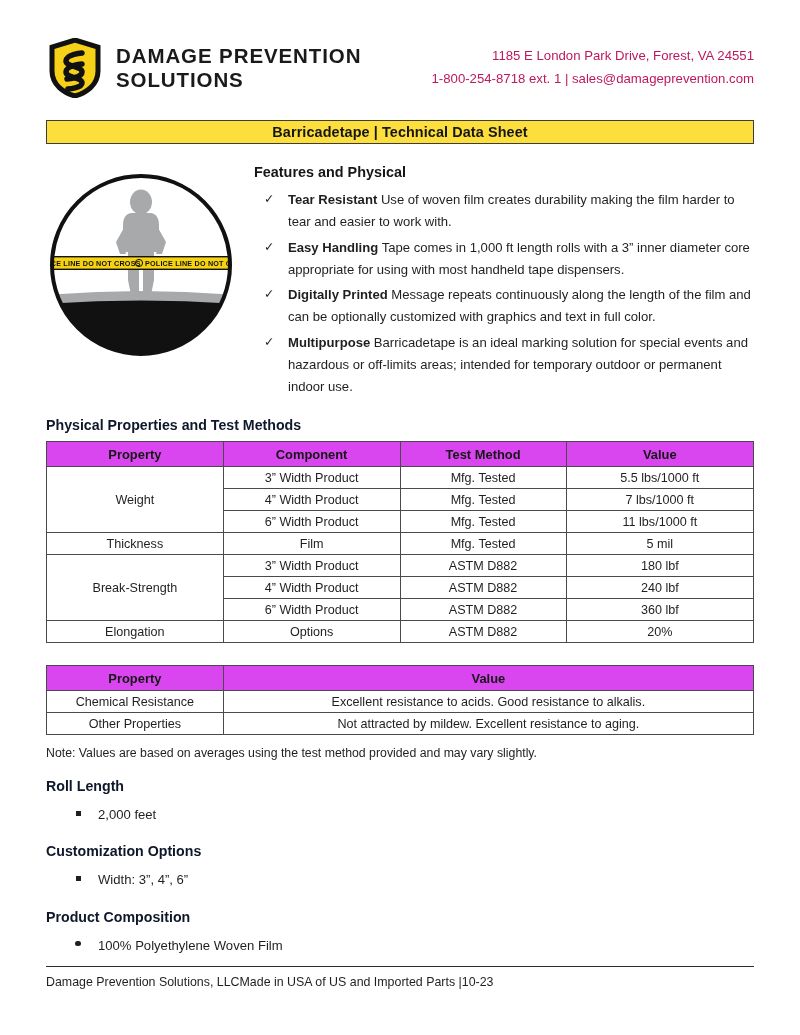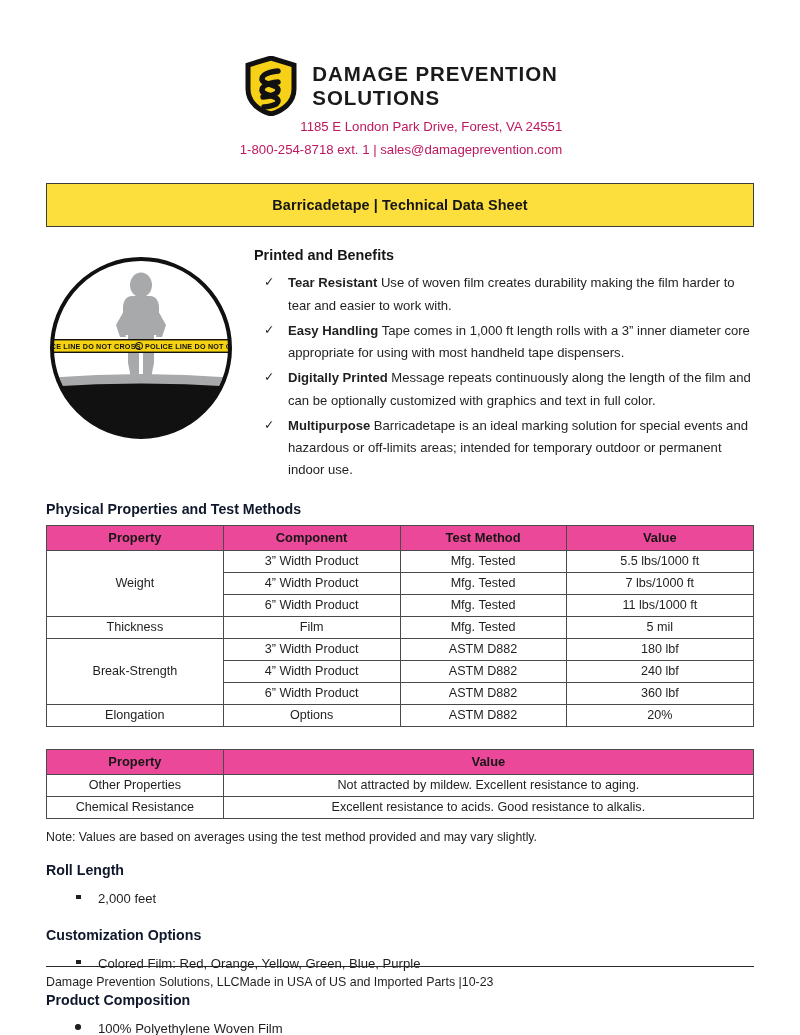--- a/index.html
+++ b/index.html
@@ -13,23 +13,22 @@
     position: relative;
     overflow: hidden;
   }
   .page { padding: 0 46px; position: relative; height: 100%; }
 
   
   .header {
     display: flex;
     align-items: center;
     justify-content: space-between;
-    padding-top: 56px;
+    padding-top: 38px;
     padding-left: 2px;
-    flex-direction: column;
   }
   .brand { display: flex; align-items: center; gap: 14px; }
   .shield-wrap { width: 54px; height: 60px; flex: 0 0 auto; }
   .brand-name {
     font-size: 20.5px;
     font-weight: bold;
     letter-spacing: 0.9px;
     line-height: 1.18;
     color: #1a1a1a;
   }
@@ -39,21 +38,21 @@
     font-size: 13.2px;
     line-height: 1.72;
     color: #be185d;
   }
 
   
   .banner {
     margin-top: 22px;
     background: #FCDE3C;
     border: 1.3px solid #3d3d3d;
-    height: 44px;
+    height: 24px;
     display: flex;
     align-items: center;
     justify-content: center;
   }
   .banner-text {
     font-size: 14.4px;
     font-weight: bold;
     color: #161616;
     letter-spacing: 0.1px;
   }
@@ -105,21 +104,21 @@
     font-size: 12.6px;
   }
   table.grid th, table.grid td {
     border: 1.1px solid #4a4a4a;
     padding: 3.5px 4px;
     text-align: center;
     vertical-align: middle;
     color: #1f1f1f;
   }
   table.grid th {
-    background: #ec4899;
+    background: #d946ef;
     font-weight: bold;
     font-size: 12.9px;
     padding: 4.5px 4px;
     color: #161616;
   }
   .c-prop { width: 25%; }
   .c-comp { width: 25%; }
   .c-test { width: 23.5%; }
   .c-val  { width: 26.5%; }
 
@@ -239,21 +238,21 @@
           <rect x="-5" y="98.6" width="200" height="1.4" fill="#111111"></rect>
           <text x="-2" y="96" font-family="'Liberation Sans',sans-serif" font-size="7.2" font-weight="bold" fill="#111111" letter-spacing="0.2">LICE LINE DO NOT CROSS</text>
           <circle cx="93" cy="93" r="3.6" fill="none" stroke="#111111" stroke-width="1"></circle>
           <text x="99" y="96" font-family="'Liberation Sans',sans-serif" font-size="7.2" font-weight="bold" fill="#111111" letter-spacing="0.2">POLICE LINE DO NOT CROSS</text>
         </g>
         <circle cx="95" cy="95" r="89" fill="none" stroke="#111111" stroke-width="4"></circle>
       </svg>
     </div>
 
     <div class="features-col">
-      <h2 class="h2">Printed and Benefits</h2>
+      <h2 class="h2">Features and Physical</h2>
       <ul class="checks">
         <li>
           <span class="tick">✓</span>
           <b>Tear Resistant</b><span> Use of woven film creates durability making the film harder to tear and easier to work with.</span>
         </li>
         <li>
           <span class="tick">✓</span>
           <b>Easy Handling</b><span> Tape comes in 1,000 ft length rolls with a 3” inner diameter core appropriate for using with most handheld tape dispensers.</span>
         </li>
         <li>
@@ -331,26 +330,26 @@
   <div style="margin-top:22px;">
     <table class="grid">
       <thead>
         <tr>
           <th class="p2-prop">Property</th>
           <th class="p2-val">Value</th>
         </tr>
       </thead>
       <tbody>
         <tr>
+          <td>Chemical Resistance</td>
+          <td>Excellent resistance to acids. Good resistance to alkalis.</td>
+        </tr>
+        <tr>
           <td>Other Properties</td>
           <td>Not attracted by mildew. Excellent resistance to aging.</td>
-        </tr>
-        <tr>
-          <td>Chemical Resistance</td>
-          <td>Excellent resistance to acids. Good resistance to alkalis.</td>
         </tr>
       </tbody>
     </table>
     <p class="note">Note: Values are based on averages using the test method provided and may vary slightly.</p>
   </div>
 
   <div class="blk">
     <div class="sec-head">Roll Length</div>
     <ul class="sq">
       <li>
@@ -358,21 +357,21 @@
         <span>2,000 feet</span>
       </li>
     </ul>
   </div>
 
   <div class="blk">
     <div class="sec-head">Customization Options</div>
     <ul class="sq">
       <li>
         <span class="mk"></span>
-        <span>Colored Film: Red, Orange, Yellow, Green, Blue, Purple</span>
+        <span>Width: 3”, 4”, 6”</span>
       </li>
     </ul>
   </div>
 
   <div class="blk">
     <div class="sec-head">Product Composition</div>
     <ul class="dot">
       <li>
         <span class="mk"></span>
         <span>100% Polyethylene Woven Film</span>

